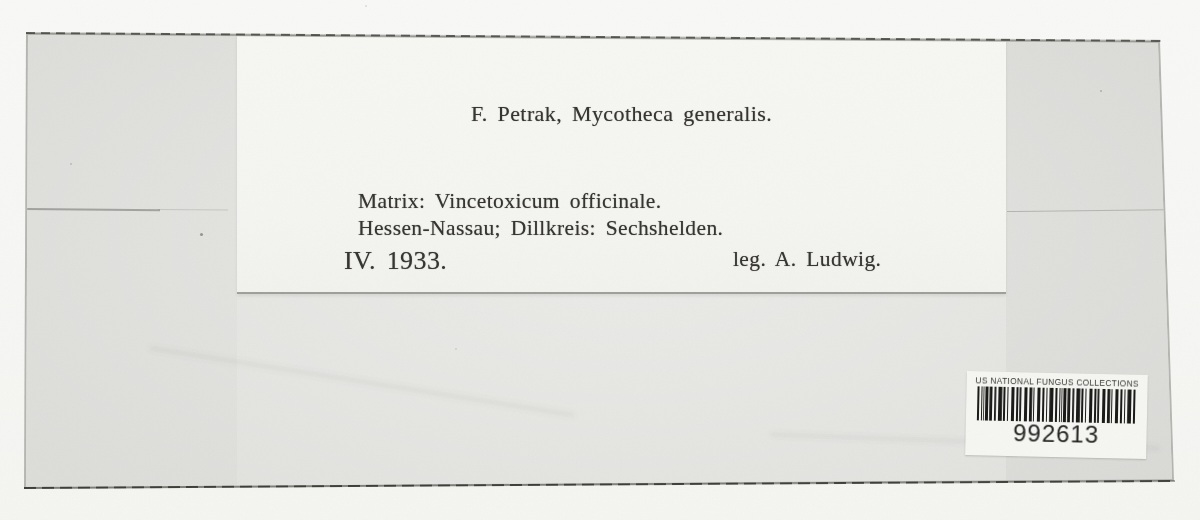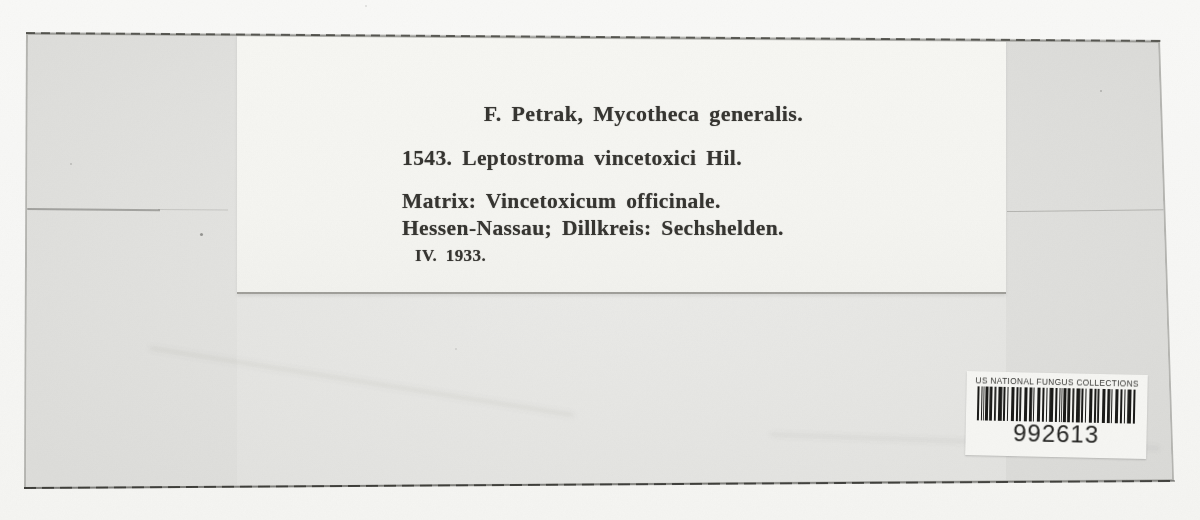--- a/index.html
+++ b/index.html
@@ -31,30 +31,29 @@
   .crease-b{left:770px;top:432px;width:390px;height:5px;background:rgba(70,70,64,0.06);transform:rotate(2deg);filter:blur(2px);}
   
   .label{
     position:absolute;left:237px;top:34px;width:769px;height:258px;
     background:linear-gradient(180deg,#f6f6f2 0%,#f4f4f0 70%,#f1f1ed 100%);
     border-bottom:2px solid rgba(88,86,80,0.55);
     box-shadow:0 2px 3px rgba(0,0,0,0.08);
   }
   .lt{
     position:absolute;white-space:nowrap;
-    font-family:"Liberation Serif",serif;font-weight:bold;
+    font-family:"Liberation Serif",serif;font-weight:normal;
     color:#34332f;letter-spacing:0.4px;word-spacing:4px;
     text-shadow:0 0 1px rgba(52,51,47,0.55);
-    padding-left:44px;
   }
   .lt-header{left:0;right:0;top:67px;text-align:center;font-size:22px;}
   .lt-species{left:121px;top:112px;font-size:21.5px;}
   .lt-matrix{left:121px;top:155px;font-size:21.5px;}
   .lt-locality{left:121px;top:182px;font-size:21.5px;}
-  .lt-date{left:134px;top:212px;font-size:17px;}
+  .lt-date{left:107px;top:212px;font-size:26px;}
   .lt-collector{left:496px;top:213px;font-size:21.5px;}
   
   .sticker{
     position:absolute;left:966px;top:373px;width:181px;height:84px;
     background:#f5f5f2;transform:rotate(1.2deg);transform-origin:50% 50%;
     box-shadow:0 1px 2px rgba(0,0,0,0.18);text-align:center;
   }
   .inst{
     margin-top:4px;font-family:"Liberation Sans",sans-serif;font-size:9px;
     letter-spacing:0.4px;color:#32322f;white-space:nowrap;
@@ -105,24 +104,24 @@
     <div class="speck" style="left:70px;top:163px;opacity:.5"></div>
     <div class="speck" style="left:200px;top:233px;width:3px;height:3px"></div>
     <div class="speck" style="left:240px;top:77px;opacity:.6"></div>
     <div class="speck" style="left:412px;top:90px;opacity:.5"></div>
     <div class="speck" style="left:820px;top:93px;opacity:.55"></div>
     <div class="speck" style="left:1100px;top:90px;opacity:.6"></div>
     <div class="speck" style="left:455px;top:348px;opacity:.3"></div>
 
     <div class="label">
       <div class="lt lt-header">F. Petrak, Mycotheca generalis.</div>
-      <div class="lt lt-species">1543. Leptostroma vincetoxici Hil.</div>
       <div class="lt lt-locality">Hessen-Nassau; Dillkreis: Sechshelden.</div>
       <div class="lt lt-matrix">Matrix: Vincetoxicum officinale.</div>
       <div class="lt lt-date">IV. 1933.</div>
+      <div class="lt lt-collector">leg. A. Ludwig.</div>
     </div>
 
     <div class="sticker">
       <div class="inst">US NATIONAL FUNGUS COLLECTIONS</div>
       <div class="bars"></div>
       <div class="num">992613</div>
     </div>
   </div>
 
   <div class="edge edge-top"></div>

